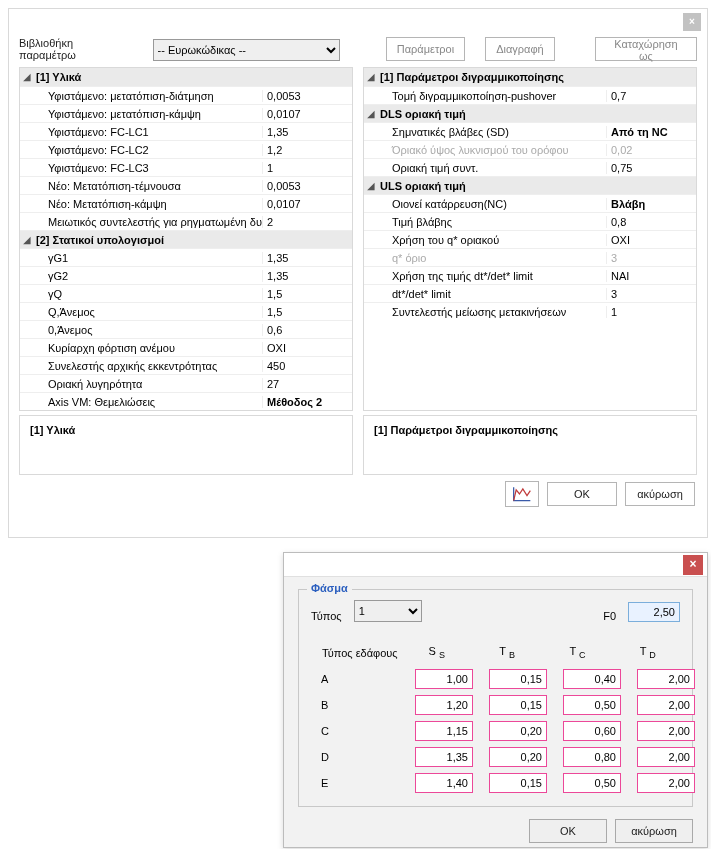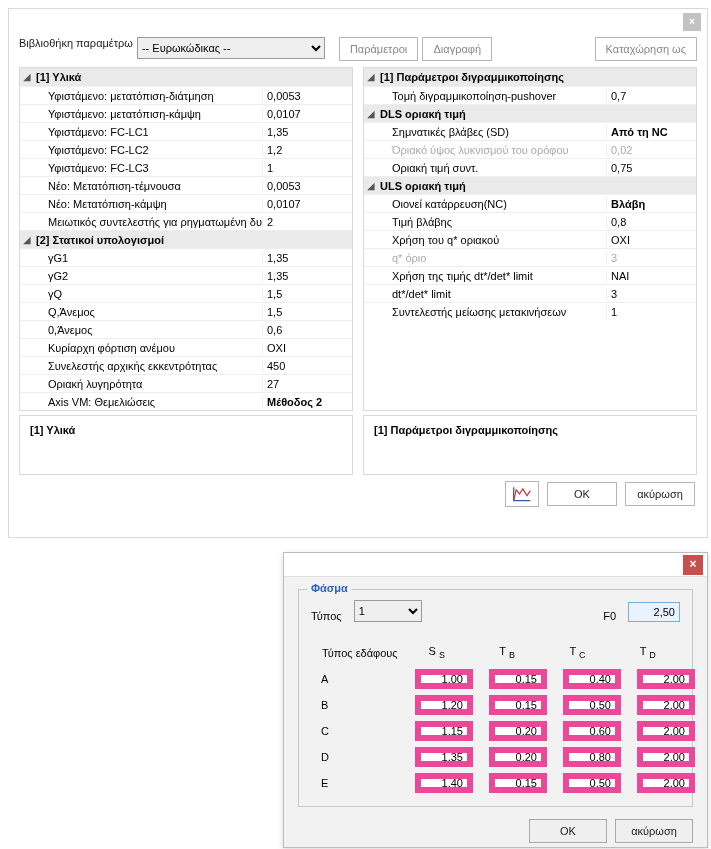--- a/index.html
+++ b/index.html
@@ -1,19 +1,19 @@
 <!DOCTYPE html>
 <html><head>
 <meta charset="utf-8">
 <style>
 *{box-sizing:border-box;font-family:"Segoe UI",Tahoma,Arial,sans-serif;font-size:11px;}
 body{margin:0;background:#fff;width:711px;height:849px;position:relative;}
 .dialog1{position:absolute;left:8px;top:8px;width:700px;height:530px;background:#fff;border:1px solid #d9d9d9;}
 .dlg-close{position:absolute;top:4px;right:6px;width:18px;height:18px;background:#c2c2c2;color:#fff;text-align:center;line-height:17px;cursor:pointer;font-weight:bold;font-size:10px;}
-.topbar{height:30px;padding:6px 10px 0 10px;display:flex;align-items:flex-start;gap:4px;margin-top:22px;}
+.topbar{height:30px;padding:6px 10px 0 10px;display:flex;align-items:flex-end;gap:20px;margin-top:22px;}
 .topbar label{color:#222;}
 .topbar select{width:188px;height:22px;border:1px solid #999;}
 .btn{min-width:70px;height:24px;border:1px solid #b5b5b5;background:#fff;color:#888;padding:0 10px;cursor:pointer;}
 .btn.enabl{color:#222;}
 .panels{display:flex;gap:10px;padding:6px 10px 0 10px;height:350px;}
 .panel{flex:1;border:1px solid #d9d9d9;overflow:auto;}
 .grid-row{display:flex;align-items:center;height:18px;border-top:1px solid #eee;}
 .grid-row:first-child{border-top:none;}
 .grid-row.hdr{background:#eaeaea;font-weight:bold;}
 .tw{width:14px;text-align:center;color:#555;font-size:9px;}
@@ -34,21 +34,21 @@
 .d2-close{position:absolute;top:2px;right:4px;width:20px;height:20px;background:#c94f4f;color:#fff;text-align:center;line-height:19px;font-weight:bold;cursor:pointer;font-size:12px;}
 .fs{margin:12px 14px 8px 14px;border:1px solid #c8c8c8;padding:10px 12px;position:relative;}
 .fs-title{position:absolute;top:-8px;left:8px;background:#f2f2f2;padding:0 4px;color:#2b5fbf;font-weight:bold;}
 .fs-row1{display:flex;align-items:flex-end;gap:12px;margin-bottom:18px;}
 .fs-row1 select{width:68px;height:22px;border:1px solid #999;}
 .fs-row1 .sp{flex:1;}
 .fs-row1 input{width:52px;height:20px;text-align:right;padding:0 4px;border:1px solid #7baedb;background:#e9f2ff;}
 .tbl{width:100%;}
 .tbl .tr{display:flex;align-items:center;height:26px;gap:6px;}
 .tbl .tr .c0{width:92px;padding-left:10px;}
-.tbl .tr input{width:58px;height:20px;text-align:right;padding:0 4px;border:6px solid #ec4899;margin-left:25px;}
+.tbl .tr input{width:58px;height:20px;text-align:right;padding:0 4px;border:1px solid #ec4899;margin-left:25px;}
 .tbl .th{font-size:11px;text-align:center;}
 .tbl .c1,.tbl .c2,.tbl .c3,.tbl .c4{width:68px;text-align:center;}
 .sub{font-size:9px;vertical-align:sub;}
 .d2-bot{display:flex;justify-content:flex-end;gap:8px;padding:4px 14px 10px 14px;}
 .btn2{width:78px;height:24px;border:1px solid #a9a9a9;background:#efefef;cursor:pointer;color:#222;}
 </style>
 </head>
 <body>
 
 <div class="dialog1">

